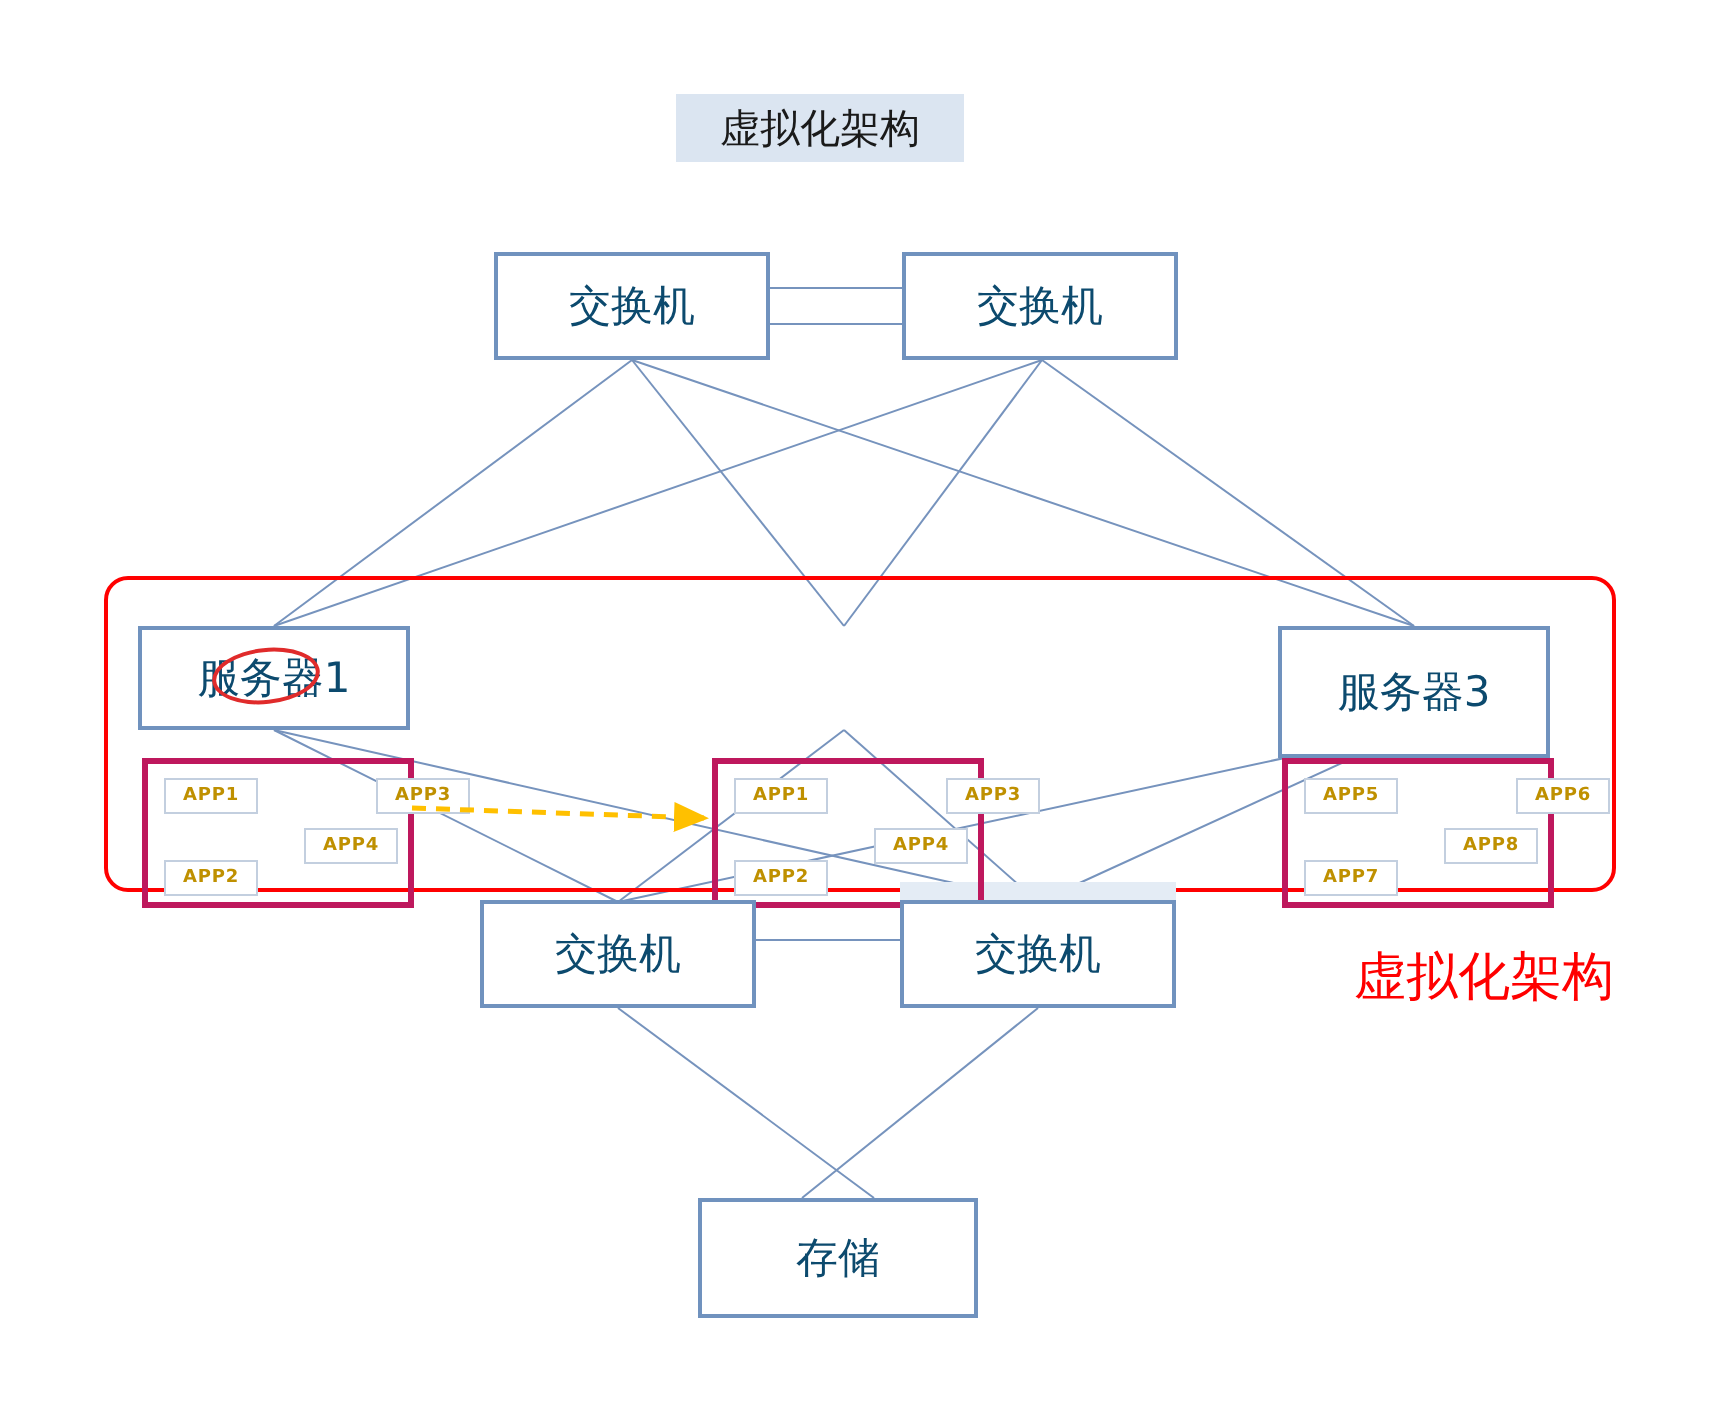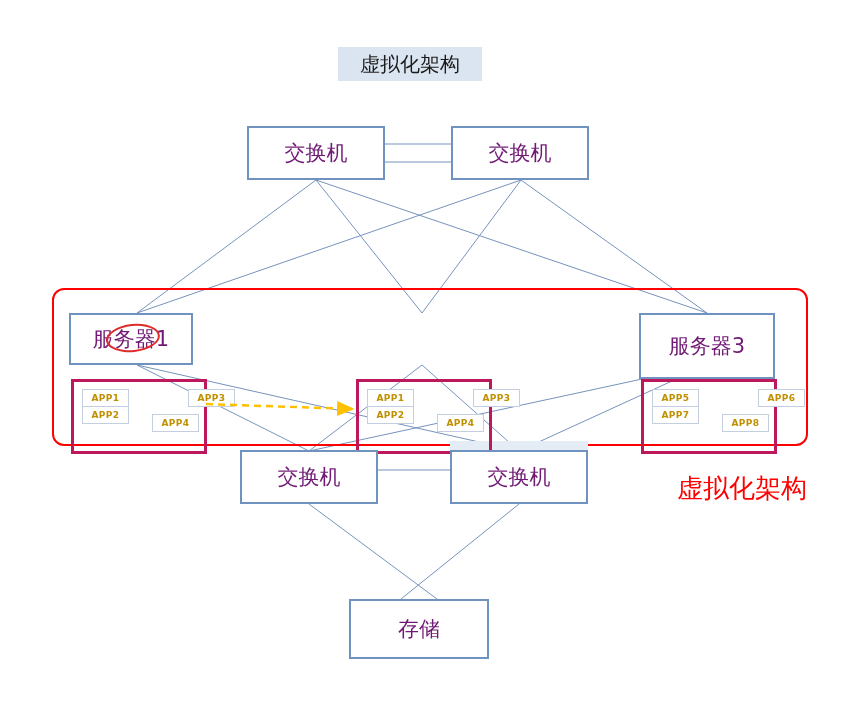--- a/index.html
+++ b/index.html
@@ -12,21 +12,21 @@
   #edges   { z-index:1; }
   #overlay { z-index:4; }
 
   .title-box {
     position:absolute; left:338px; top:47px; width:144px; height:34px;
     background:#dbe5f1; color:#1a1a1a; font-size:20px;
     display:flex; align-items:center; justify-content:center; z-index:3;
   }
   .node {
     position:absolute; background:#ffffff; border:2px solid #7092be;
-    color:#701a75; font-size:21px;
+    color:#0c4a6e; font-size:21px;
     display:flex; align-items:center; justify-content:center; z-index:3;
     box-sizing:border-box;
   }
   .tint-rect {
     position:absolute; left:450px; top:441px; width:138px; height:62px;
     background:#e4ecf5; z-index:2;
   }
   .cluster-rect {
     position:absolute; left:52px; top:288px; width:756px; height:158px;
     border:2px solid #ff0000; border-radius:12px; z-index:2; box-sizing:border-box;
@@ -40,21 +40,21 @@
     border:3px solid #be185d; z-index:3; box-sizing:border-box;
   }
   .chip {
     position:absolute; width:47px; height:18px; box-sizing:border-box;
     border:1px solid #c3cfdf; background:#ffffff;
     color:#bf9000; font-size:9px; font-weight:bold; letter-spacing:.4px;
     display:flex; align-items:center; justify-content:center;
   }
   .chip.c0 { left:8px;  top:7px;  }
   .chip.c1 { left:78px; top:7px;margin-left:36px;  }
-  .chip.c2 { left:8px;  top:24px;text-align:center; }
+  .chip.c2 { left:8px;  top:48px;text-align:center; }
   .chip.c3 { left:78px; top:32px; }
   .highlight-ellipse {
     position:absolute; left:106px; top:324px; width:50px; height:24px;
     border:2px solid #e02b2b; border-radius:50%;
     transform:rotate(-6deg); z-index:6;
   }
 </style>
 </head>
 <body>
 
@@ -88,21 +88,21 @@
   </svg>
 
   <div class="title-box">虚拟化架构</div>
 
   <div class="cluster-rect"></div>
   <div class="tint-rect"></div>
 
   <div class="node" style="left:247px;top:126px;width:138px;height:54px">交换机</div>
   <div class="node" style="left:451px;top:126px;width:138px;height:54px">交换机</div>
 
-  <div class="node" style="left:69px;top:313px;width:124px;height:52px">服务器1</div>
+  <div class="node" style="left:69px;top:313px;width:136px;height:52px">服务器1</div>
   <div class="node" style="left:639px;top:313px;width:136px;height:66px">服务器3</div>
 
   <div class="app-group" style="left:71px;top:379px">
     <div class="chip c0">APP1</div>
     <div class="chip c1">APP3</div>
     <div class="chip c2">APP2</div>
     <div class="chip c3">APP4</div>
   </div>
   <div class="app-group" style="left:356px;top:379px">
     <div class="chip c0">APP1</div>

